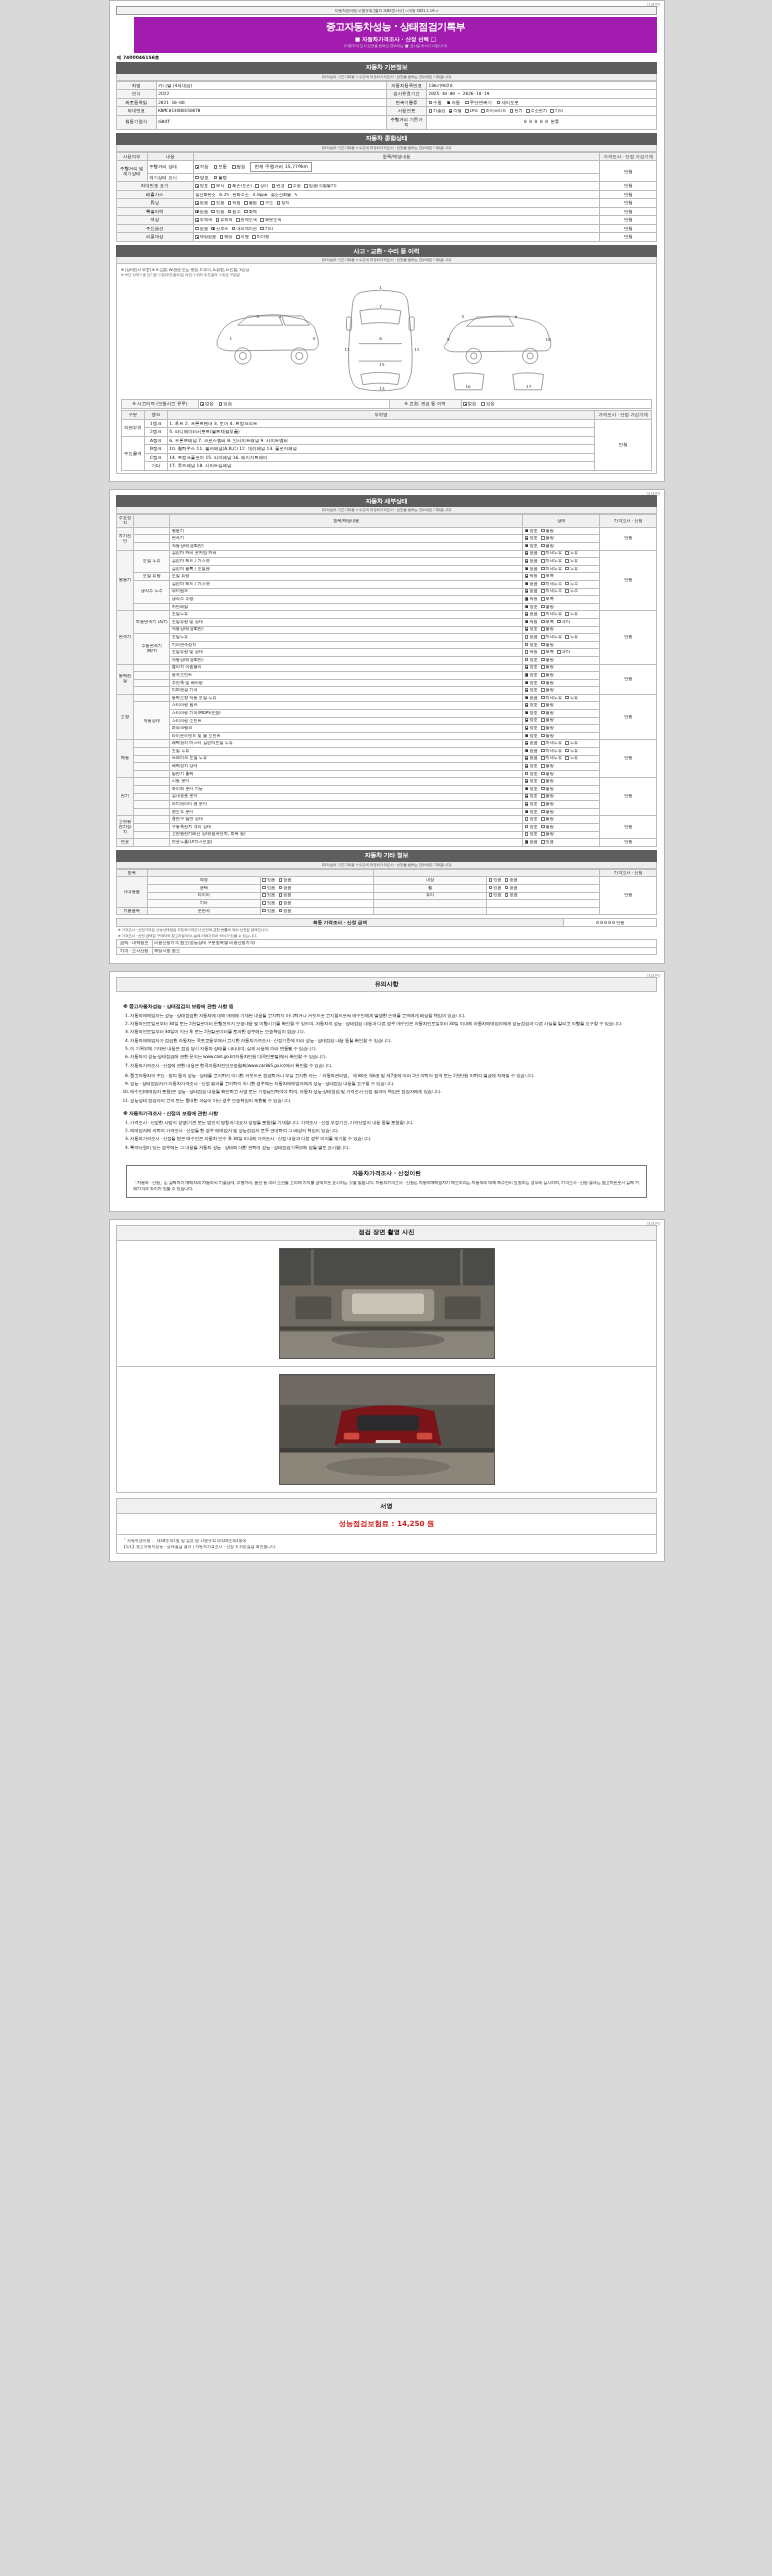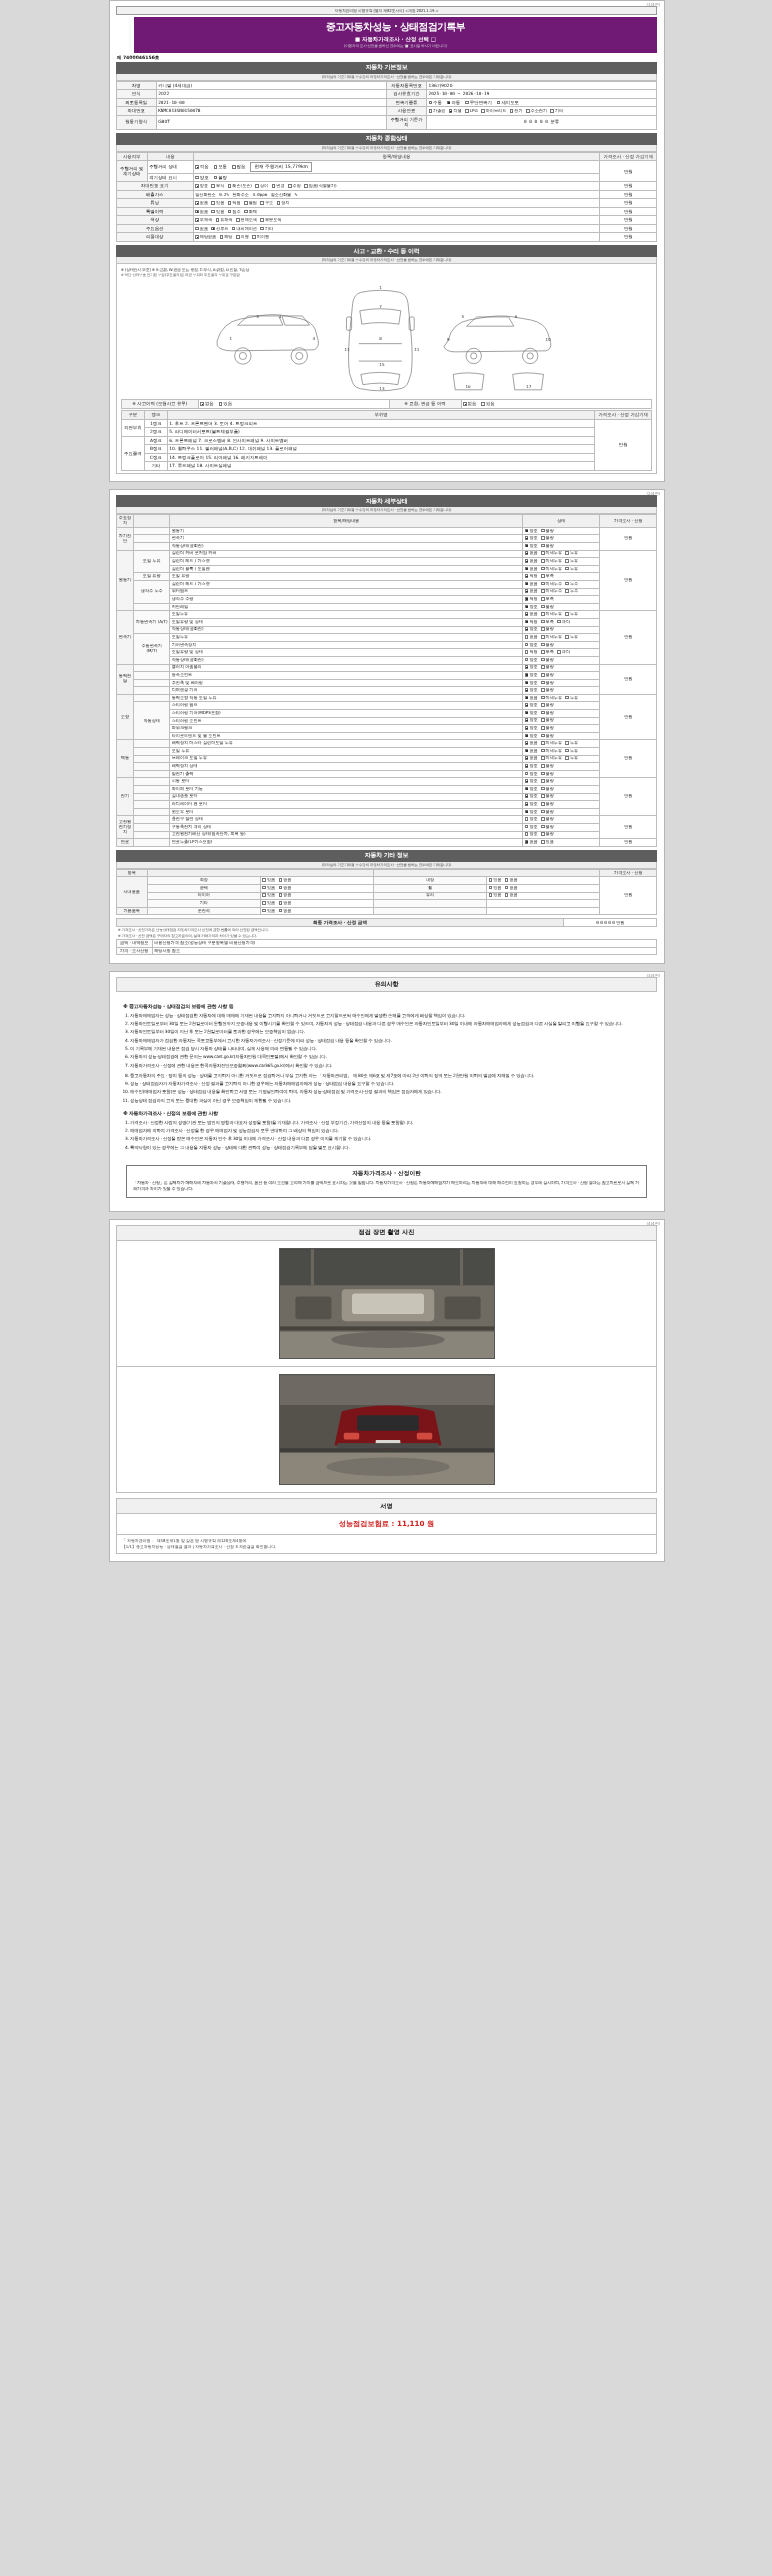--- a/index.html
+++ b/index.html
@@ -29,21 +29,21 @@
     border:0.5px solid #999;
     background:#f2f2f2;
     text-align:center;
     font-size:3.9px;
     padding:1px 0;
     color:#333;
     letter-spacing:-0.2px;
   }
   .titlebar {
     margin-top:2.1px;
-    background:#701a75;
+    background:#a21caf;
     color:#fff;
     text-align:center;
     padding:3.6px 0 4.1px 0;
     margin-left:18px;
   }
   .titlebar .t1 { font-size:9.8px; font-weight:bold; letter-spacing:-0.5px; }
   .titlebar .t2 { font-size:5.4px; margin-top:2.1px; font-weight:bold; }
   .titlebar .t3 { font-size:3.6px; margin-top:1.5px; color:#d8d8d8; letter-spacing:-0.2px;}
   .docno { font-size:4.6px; font-weight:bold; margin:2.6px 0 1.5px 1px; }
 
@@ -995,21 +995,21 @@
           <rect x="186" y="126" width="48" height="12" rx="2" fill="#dcd9d2"></rect>
           <rect x="112" y="132" width="196" height="10" fill="#4c4a48"></rect>
         </g>
         <rect x="0" y="142" width="420" height="8" fill="#3f3d39"></rect>
         <ellipse cx="210" cy="178" rx="120" ry="18" fill="#76726a"></ellipse>
       </svg>
     </div>
   </div>
 
   <div class="sign-title">서명</div>
-  <div class="fee">성능점검보험료 : 11,110 원</div>
+  <div class="fee">성능점검보험료 : 14,250 원</div>
   <div class="footnote">
     <div>「 자동차관리법 」 제58조제1항 및 같은 법 시행규칙 제120조제4항에</div>
     <div>【1/1】중고자동차성능 · 상태점검 결과  |  자동차가격조사 · 산정 3 자란검검 확인합니다.</div>
   </div>
 </div>
 
 </div>
 
 
 </body></html>

